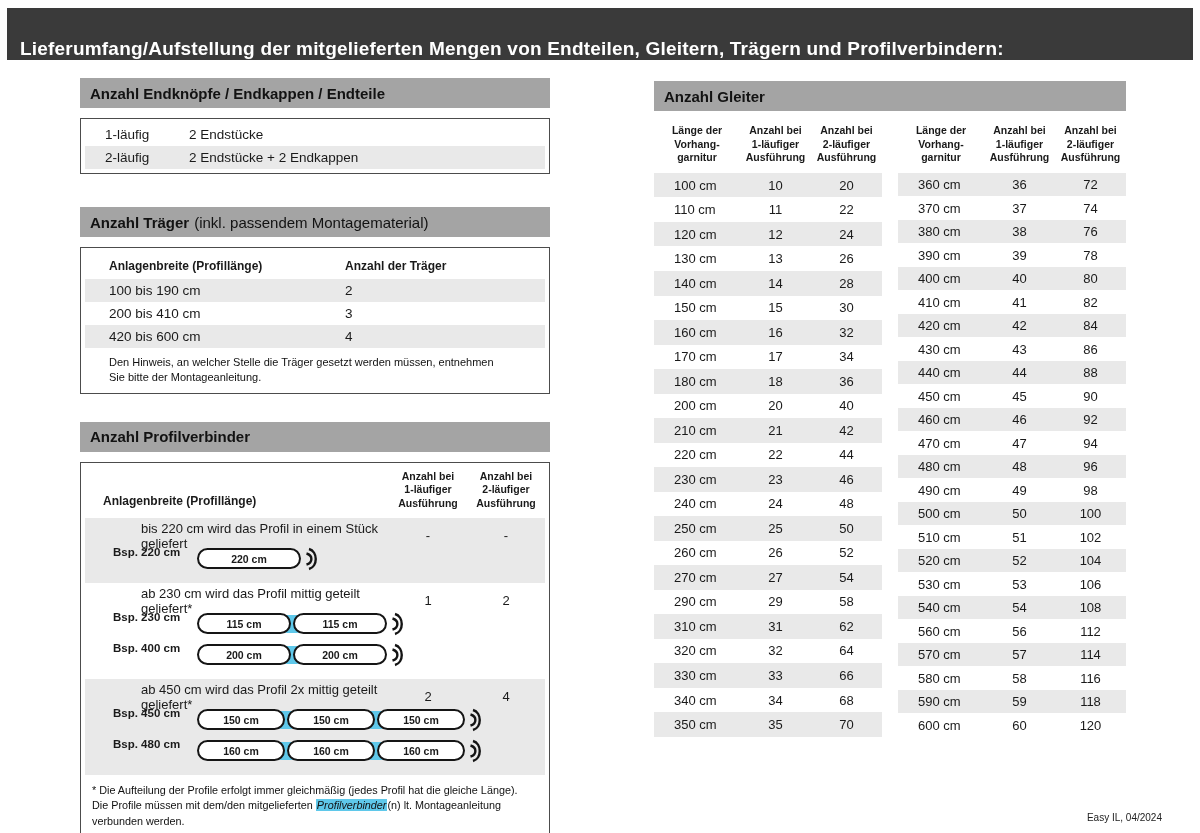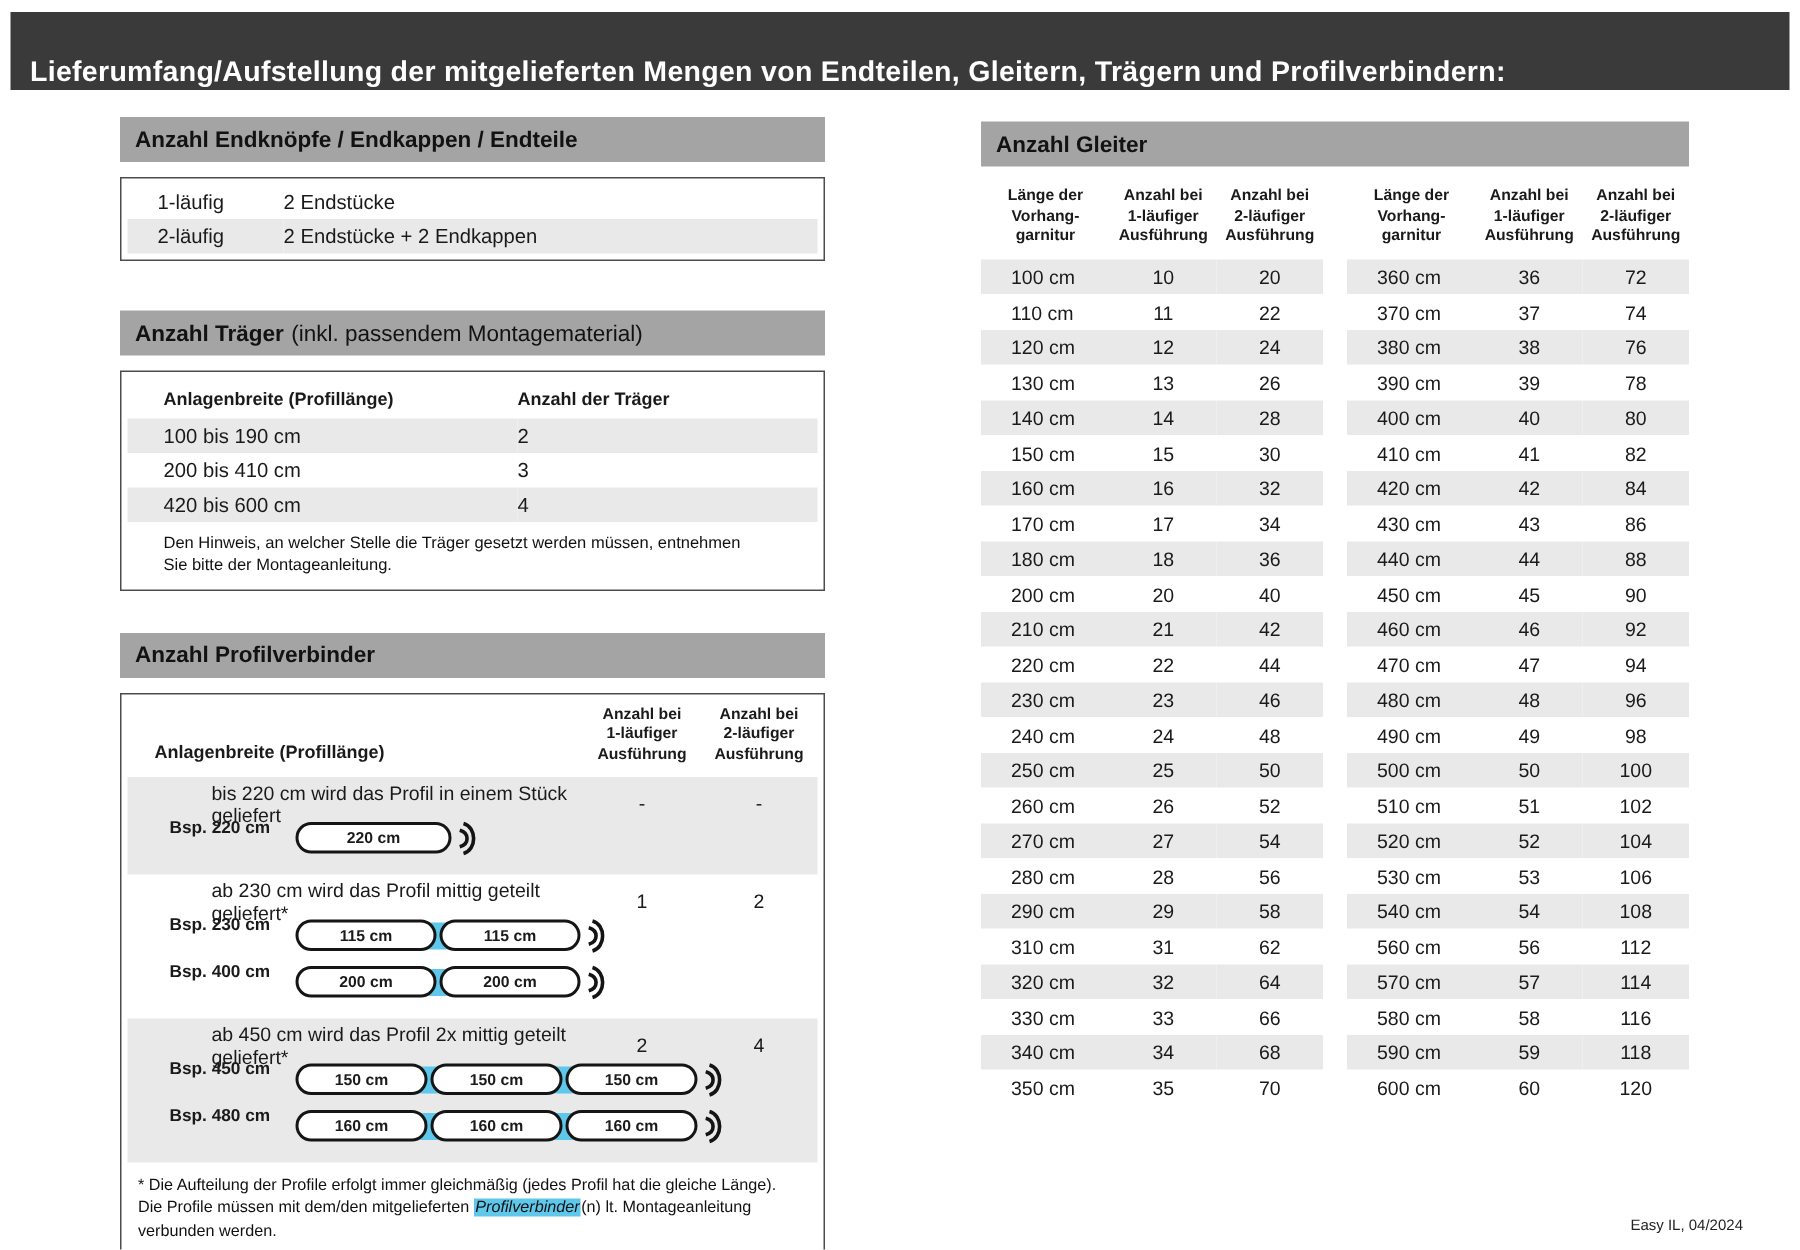--- a/index.html
+++ b/index.html
@@ -380,25 +380,20 @@
             <td>260 cm</td>
             <td>26</td>
             <td>52</td>
           </tr>
           <tr>
             <td>270 cm</td>
             <td>27</td>
             <td>54</td>
           </tr>
           <tr>
-            <td>280 cm</td>
-            <td>28</td>
-            <td>56</td>
-          </tr>
-          <tr>
             <td>290 cm</td>
             <td>29</td>
             <td>58</td>
           </tr>
           <tr>
             <td>310 cm</td>
             <td>31</td>
             <td>62</td>
           </tr>
           <tr>

